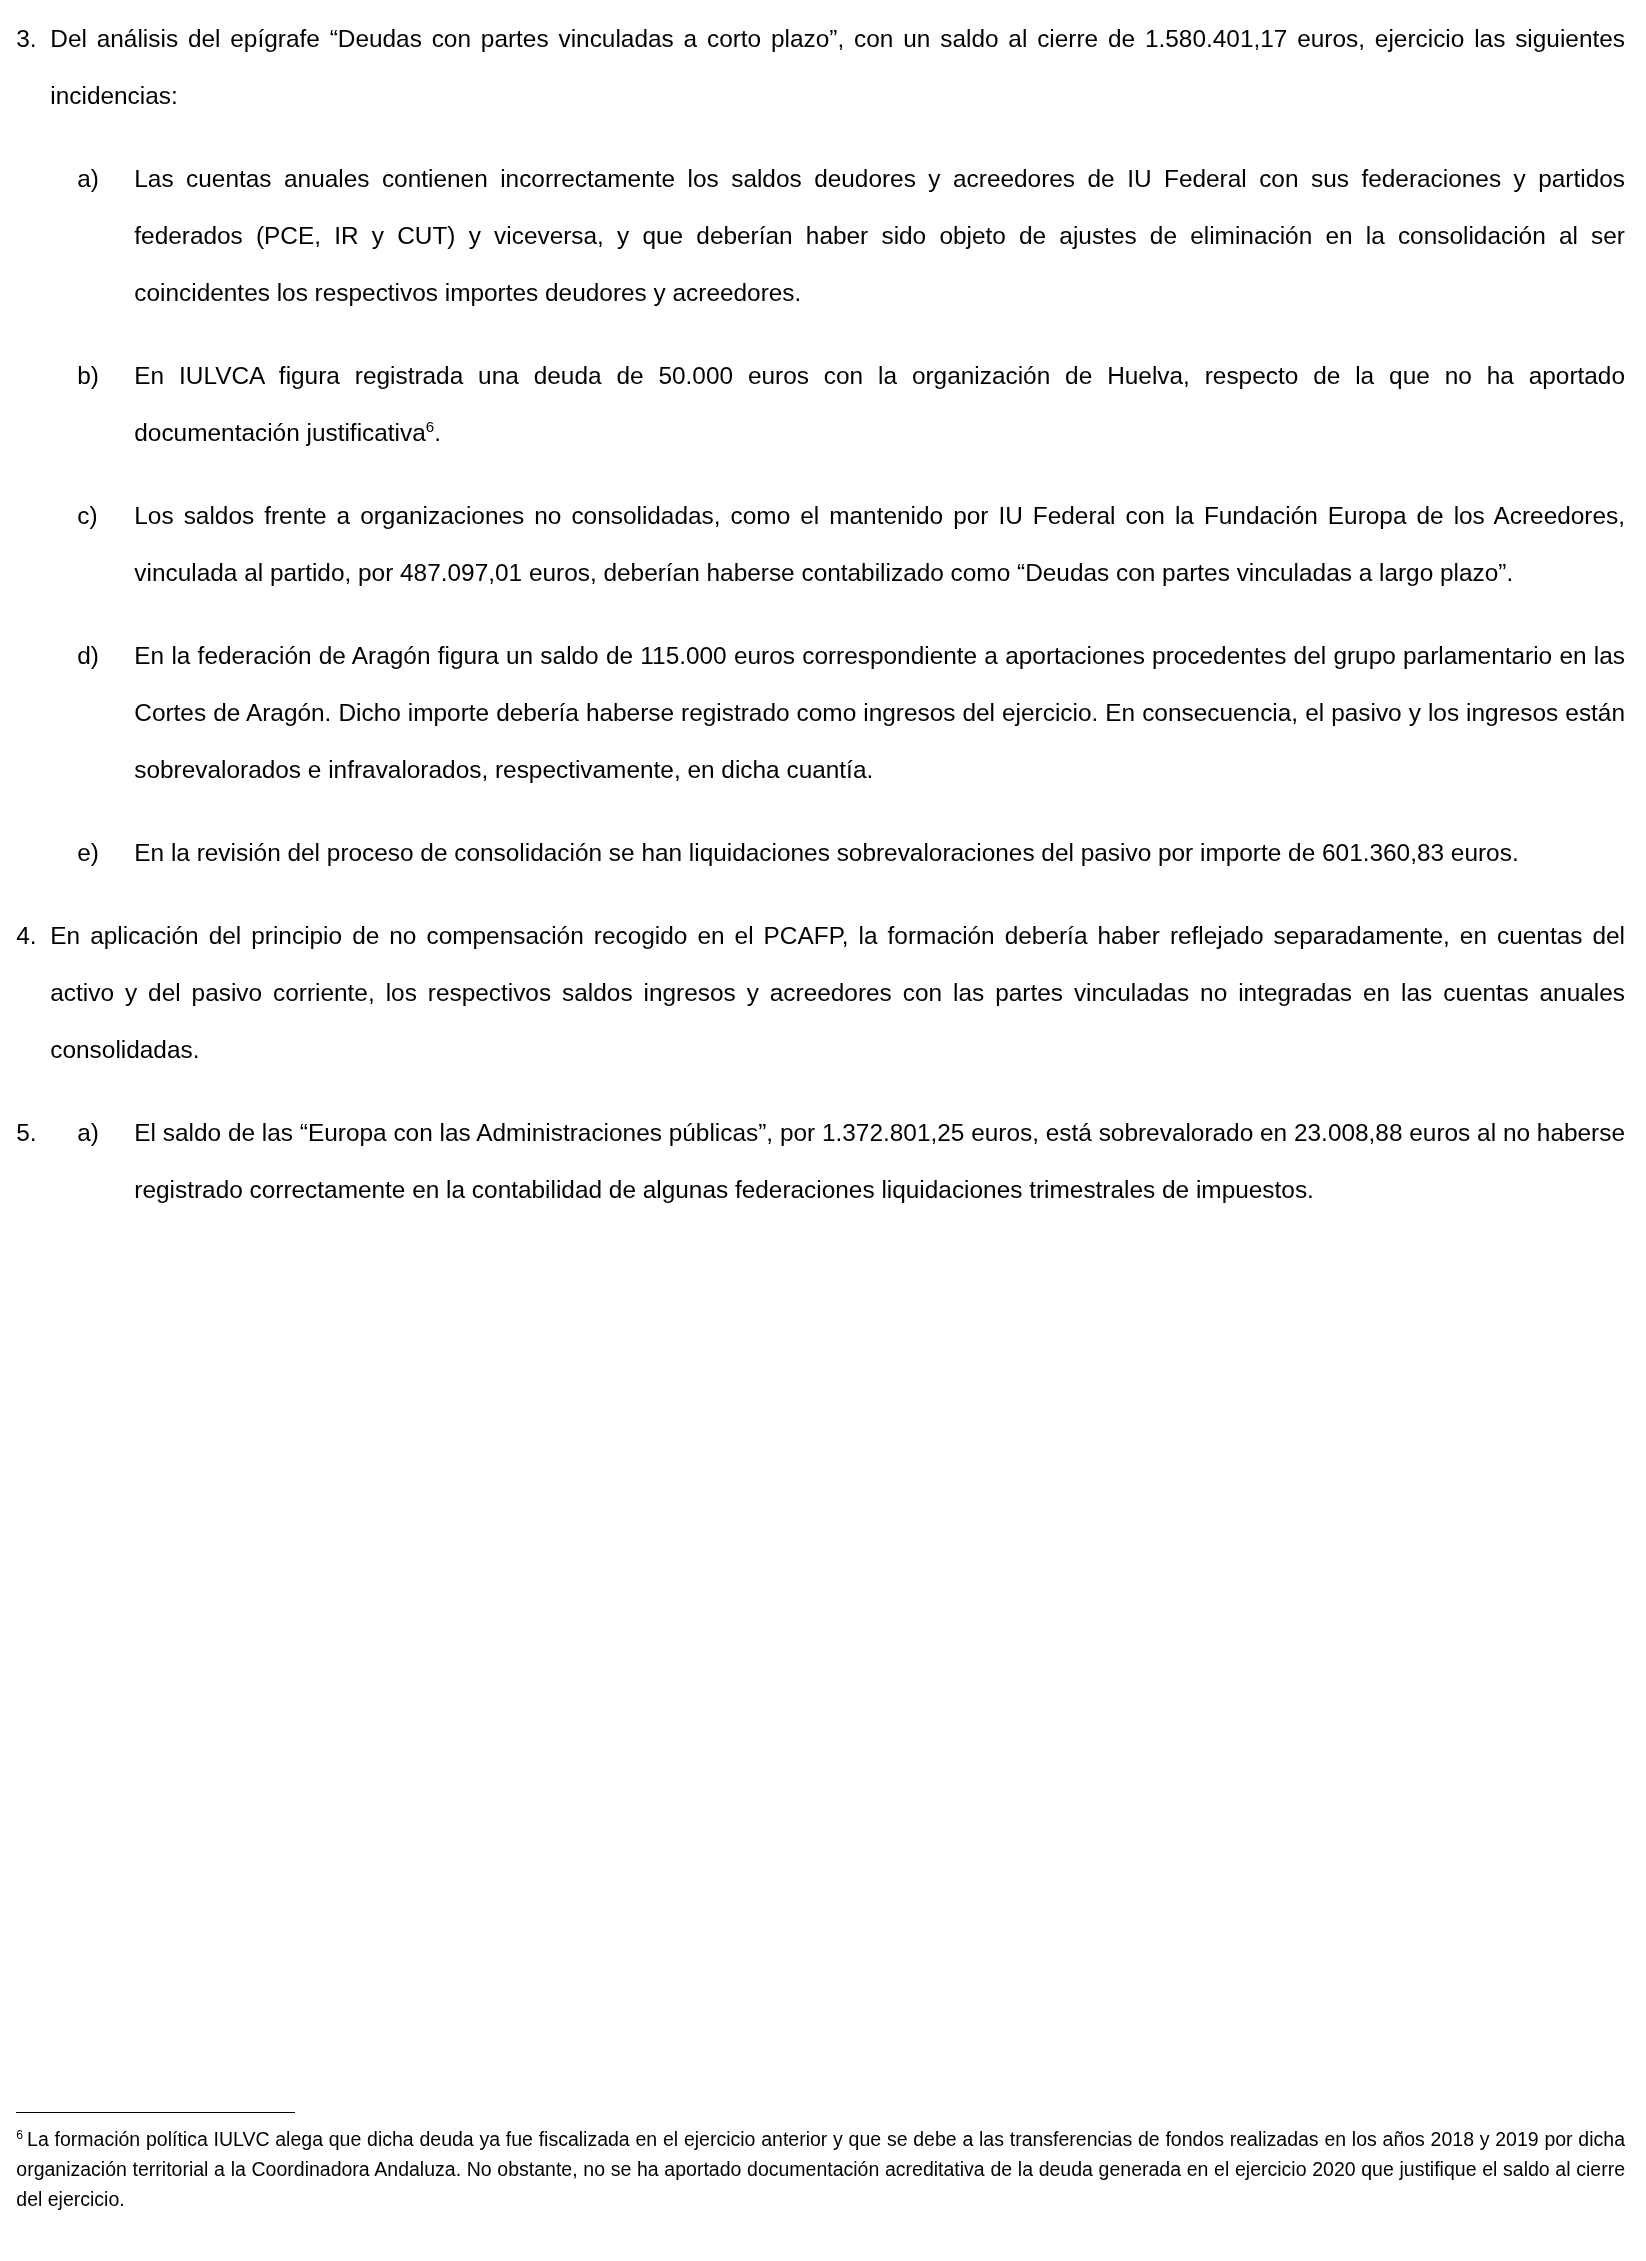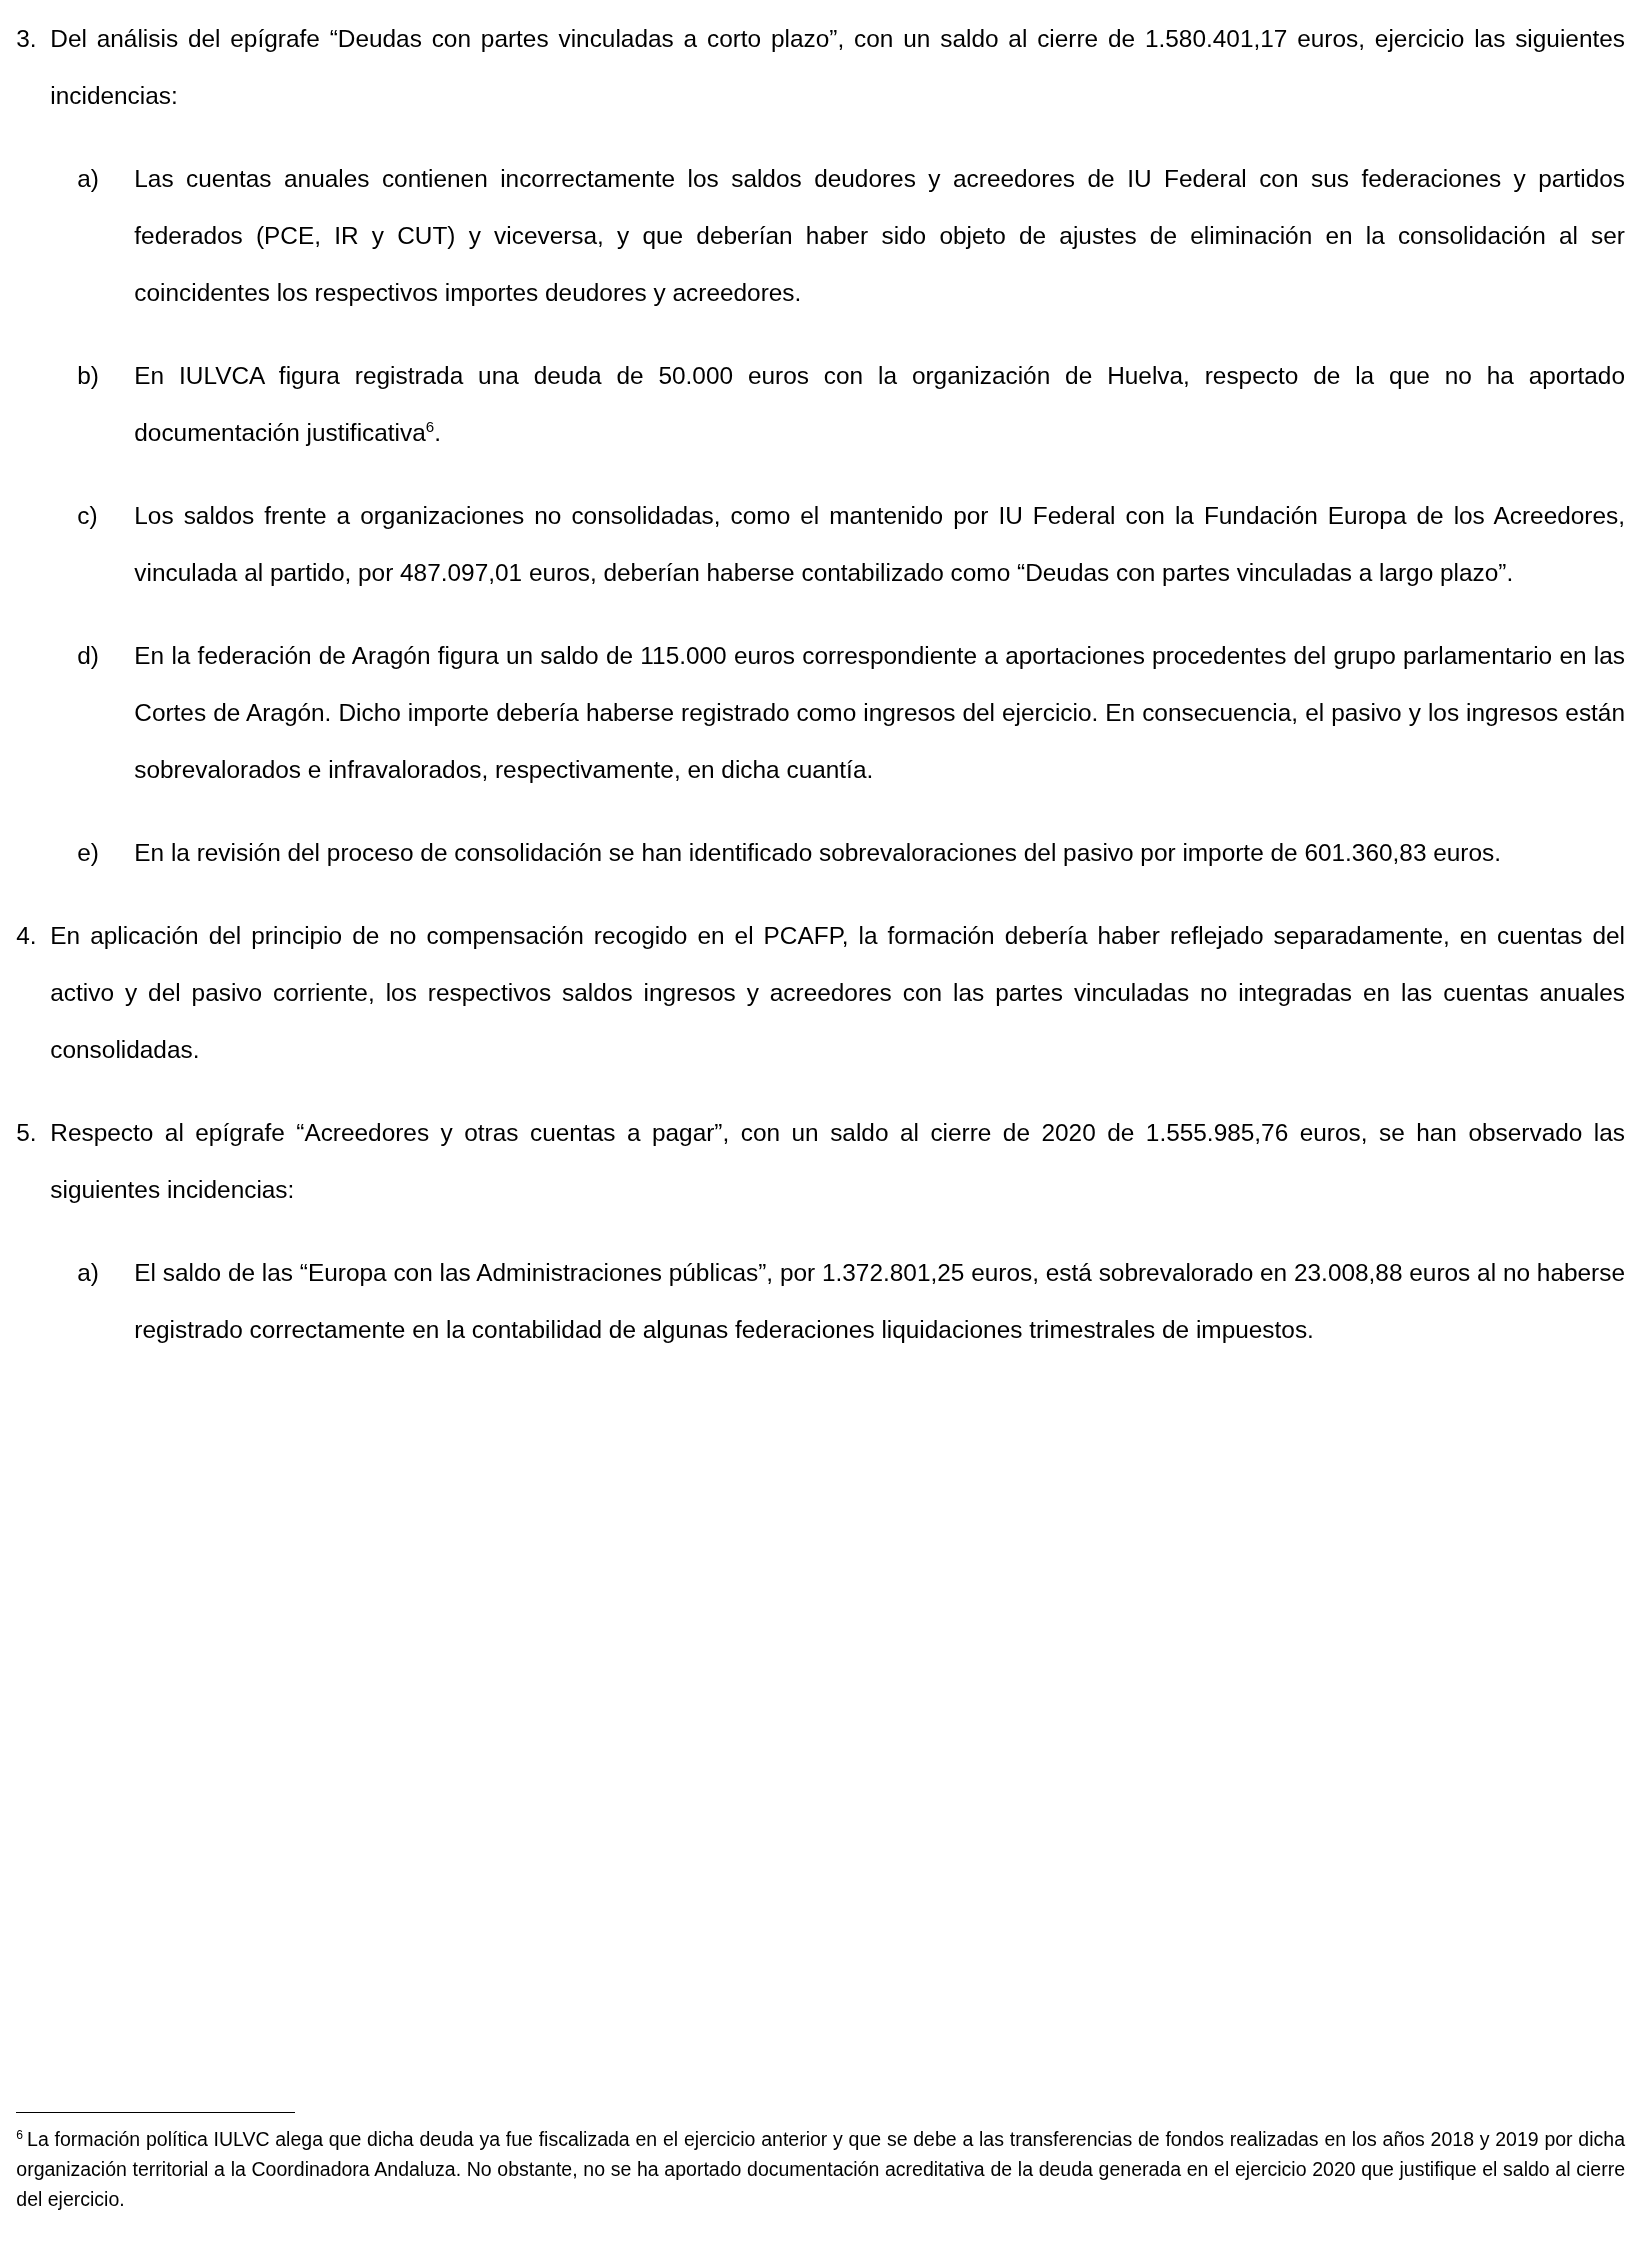--- a/index.html
+++ b/index.html
@@ -72,36 +72,35 @@
         <p class="sub-text">Los saldos frente a organizaciones no consolidadas, como el mantenido por IU Federal con la Fundación Europa de los Acreedores, vinculada al partido, por 487.097,01 euros, deberían haberse contabilizado como “Deudas con partes vinculadas a largo plazo”.</p>
       </div>
 
       <div class="sub-item">
         <span class="letter">d)</span>
         <p class="sub-text">En la federación de Aragón figura un saldo de 115.000 euros correspondiente a aportaciones procedentes del grupo parlamentario en las Cortes de Aragón. Dicho importe debería haberse registrado como ingresos del ejercicio. En consecuencia, el pasivo y los ingresos están sobrevalorados e infravalorados, respectivamente, en dicha cuantía.</p>
       </div>
 
       <div class="sub-item">
         <span class="letter">e)</span>
-        <p class="sub-text">En la revisión del proceso de consolidación se han identificado sobrevaloraciones del pasivo por importe de 601.360,83 euros.</p>
+        <p class="sub-text">En la revisión del proceso de consolidación se han liquidaciones sobrevaloraciones del pasivo por importe de 601.360,83 euros.</p>
       </div>
     </div>
   </section>
 
   <section class="num-item">
     <span class="num">4.</span>
     <div class="body">
       <p class="para">En aplicación del principio de no compensación recogido en el PCAFP, la formación debería haber reflejado separadamente, en cuentas del activo y del pasivo corriente, los respectivos saldos ingresos y acreedores con las partes vinculadas no integradas en las cuentas anuales consolidadas.</p>
     </div>
   </section>
 
   <section class="num-item">
     <span class="num">5.</span>
     <div class="body">
-      <p class="para">Respecto al epígrafe “Acreedores y otras cuentas a pagar”, con un saldo al cierre de 2020 de 1.555.985,76 euros, se han observado las siguientes incidencias:</p>
 
       <div class="sub-item">
         <span class="letter">a)</span>
         <p class="sub-text">El saldo de las “Europa con las Administraciones públicas”, por 1.372.801,25 euros, está sobrevalorado en 23.008,88 euros al no haberse registrado correctamente en la contabilidad de algunas federaciones liquidaciones trimestrales de impuestos.</p>
       </div>
     </div>
   </section>
 
   <div class="footnote-block">
     <div class="footnote-rule"></div>

